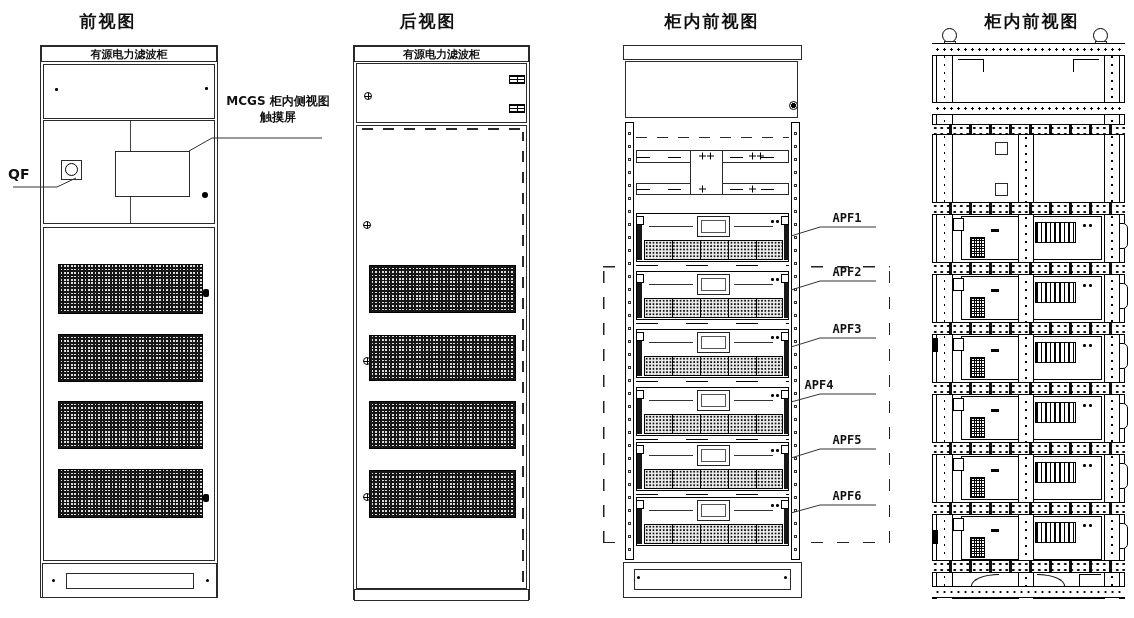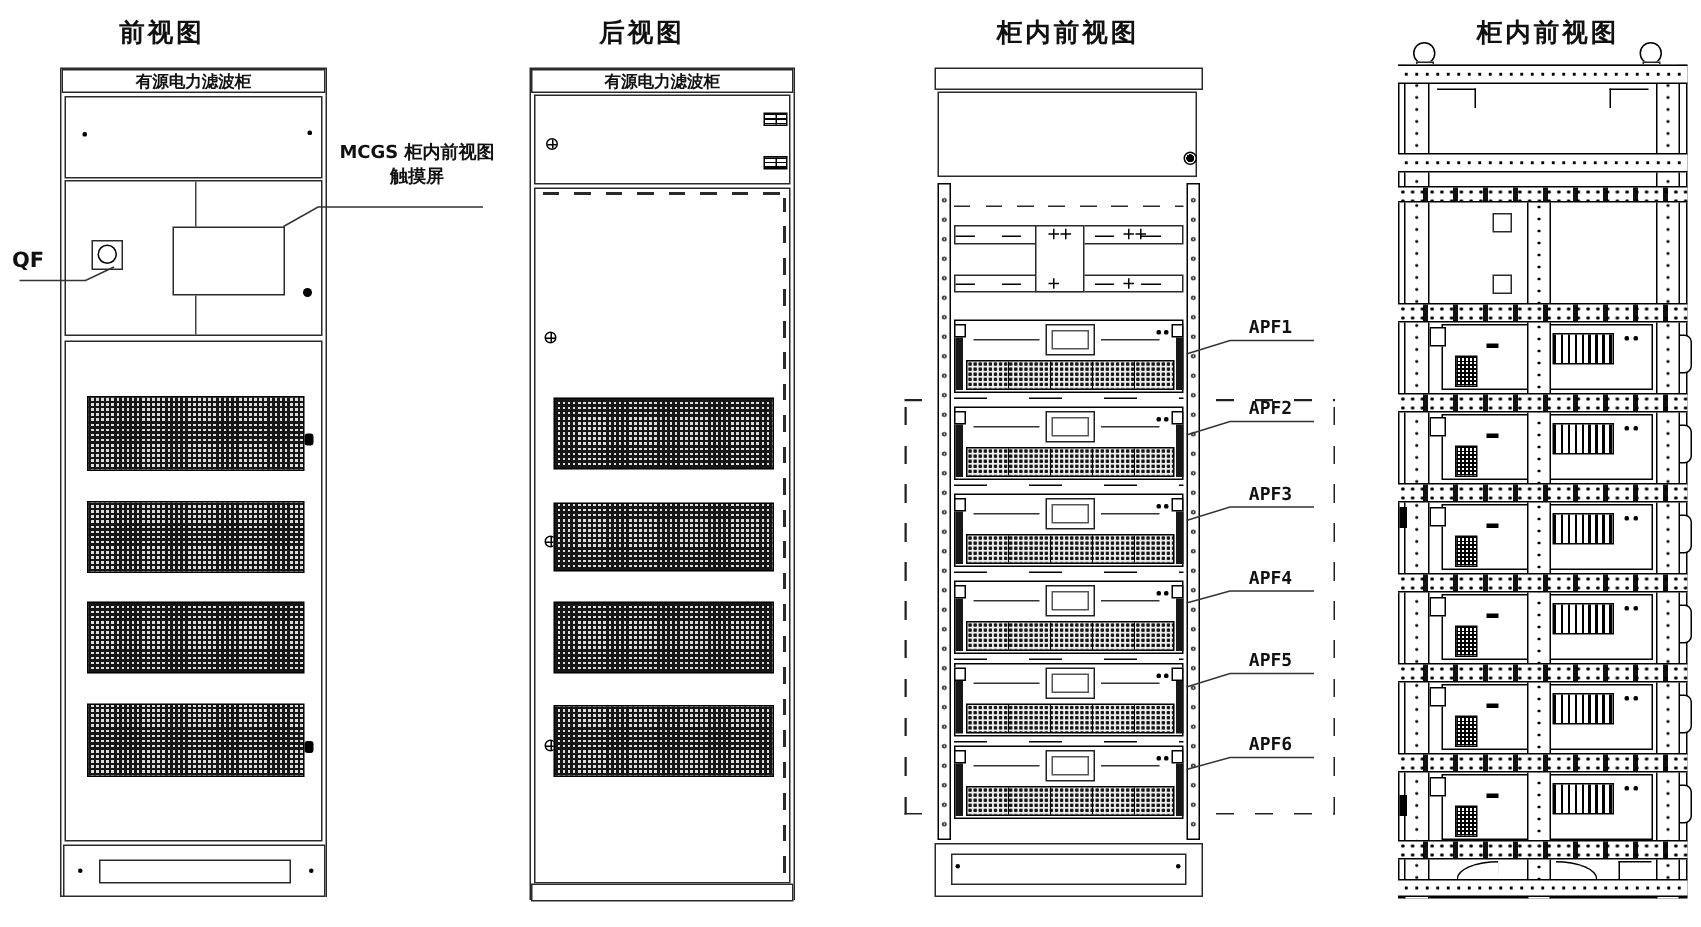--- a/index.html
+++ b/index.html
@@ -115,21 +115,21 @@
   </div>
   <div class="a b" style="left:1px;top:517px;width:175px;height:35px;">
     <div class="a b" style="left:23px;top:9px;width:128px;height:16px;"></div>
     <div class="a dot" style="left:9px;top:15px;"></div>
     <div class="a dot" style="left:163px;top:15px;"></div>
   </div>
 </div>
 
 <div class="a" style="left:8px;top:166px;width:30px;font-weight:bold;font-size:14px;">QF</div>
 <div class="a" style="left:224px;top:93px;width:108px;text-align:center;font-weight:bold;font-size:12px;line-height:16px;">
-  <div>MCGS 柜内前视图</div>
+  <div>MCGS 柜内侧视图</div>
   <div>触摸屏</div>
 </div>
 
 <div class="a view" style="left:353px;top:45px;width:177px;height:555px;border:1px solid #2a2a2a;">
   <div class="a band" style="left:0;top:0;width:175px;height:16px;">
     <span>有源电力滤波柜</span>
   </div>
   <div class="a b" style="left:2px;top:17px;width:171px;height:60px;">
     <div class="a hinge2" style="left:152px;top:11px;width:16px;height:9px;"></div>
     <div class="a hinge2" style="left:152px;top:40px;width:16px;height:9px;"></div>
@@ -255,21 +255,21 @@
   <div class="a b" style="left:0;top:517px;width:179px;height:36px;">
     <div class="a b" style="left:10px;top:6px;width:157px;height:21px;"></div>
     <div class="a dot" style="left:13px;top:13px;"></div>
     <div class="a dot" style="left:160px;top:13px;"></div>
   </div>
 </div>
 
 <div class="a apflbl" style="left:818px;top:211px;width:58px;">APF1</div>
 <div class="a apflbl" style="left:818px;top:265px;width:58px;">APF2</div>
 <div class="a apflbl" style="left:818px;top:322px;width:58px;">APF3</div>
-<div class="a apflbl" style="left:818px;top:378px;width:58px;">APF4</div>
+<div class="a apflbl" style="left:790px;top:378px;width:58px;">APF4</div>
 <div class="a apflbl" style="left:818px;top:433px;width:58px;">APF5</div>
 <div class="a apflbl" style="left:818px;top:489px;width:58px;">APF6</div>
 
 <div class="a view" id="sideframe" style="left:931px;top:28px;width:197px;height:572px;">
   <div class="a ring" style="left:11px;top:0;"></div>
   <div class="a ring" style="left:162px;top:0;"></div>
   <div class="a b" style="left:13px;top:13px;width:12px;height:4px;"></div>
   <div class="a b" style="left:164px;top:13px;width:12px;height:4px;"></div>
   <div class="a" style="left:1px;top:15px;width:193px;height:556px;border:1px solid #000;background:#fff;"></div>
   <div class="a dotrow" style="left:1px;top:15px;width:193px;height:13px;z-index:4;"></div>

